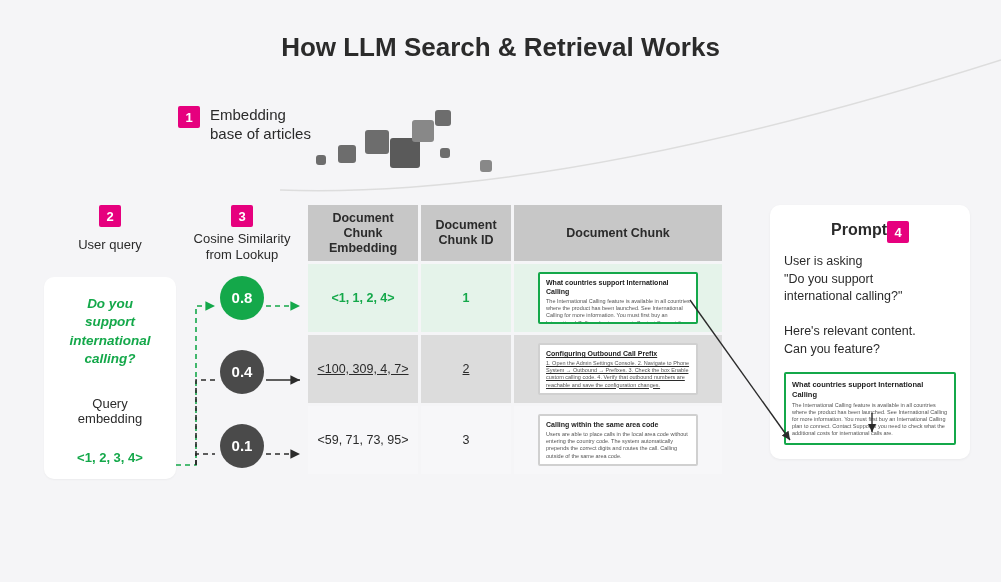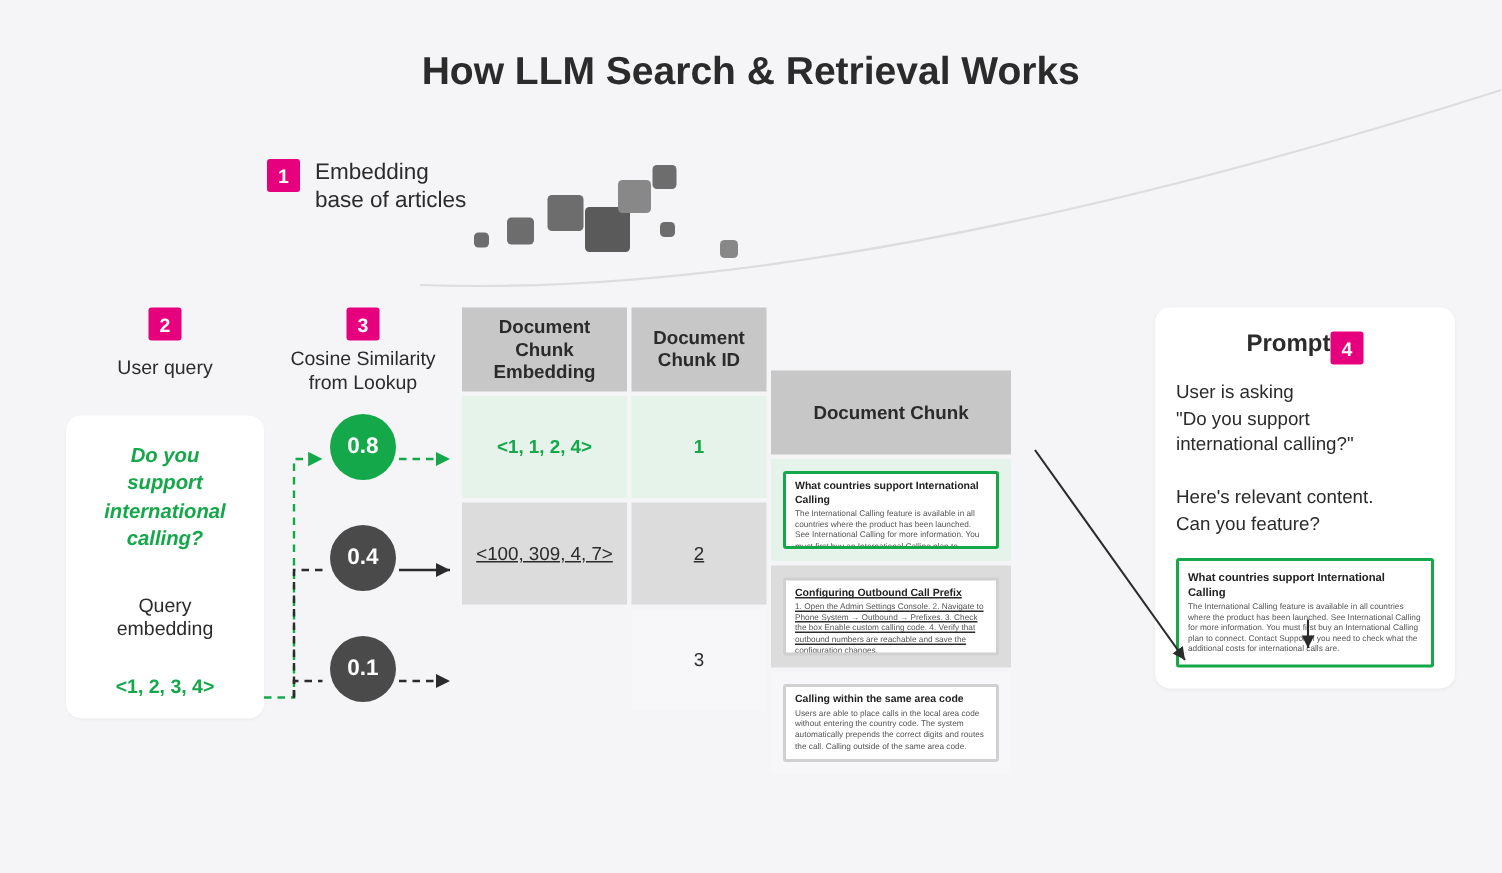--- a/index.html
+++ b/index.html
@@ -96,21 +96,21 @@
     display: flex; align-items: center; justify-content: center;
     font-size: 12.5px; color: #2b2b2b; text-align: center;
     padding: 0 8px;
   }
   .th { background: #c7c7c7; font-weight: 700; height: 56px; line-height: 1.2; }
   .tr1 { background: #e5f3ea; height: 68px; }
   .tr2 { background: #dcdcdc; height: 68px; text-decoration: underline; }
   .tr3 { background: #f7f7f9; height: 68px; }
   .c-emb { width: 110px; }
   .c-id  { width: 90px; }
-  .c-chunk { width: 160px; margin-top: 42px; }
+  .c-chunk { width: 208px; }
   .emb-green { color: #14a84a; font-weight: 700; }
   .doc-card {
     width: 160px; height: 52px; background: #fff;
     border: 2px solid #d0d0d0; border-radius: 2px;
     padding: 4px 6px; font-size: 5.5px; line-height: 1.3; color: #555;
     text-align: left; overflow: hidden;
   }
   .doc-card .dtitle { font-size: 7px; font-weight: 600; color: #222; margin-bottom: 2px; }
   .doc-card.green { border-color: #14a84a; }
 
@@ -203,20 +203,21 @@
     <div class="score gray-bg">0.1</div>
   </div>
 
   <div class="table-wrap">
     <div class="tcol c-emb">
       <div class="tcell th">
           <div><span>Document</span><br><span>Chunk</span><br><span>Embedding</span></div>
         </div>
       <div class="tcell tr1 emb-green">&lt;1, 1, 2, 4&gt;</div>
       <div class="tcell tr2">&lt;100, 309, 4, 7&gt;</div>
+      <div class="tcell tr3">&lt;59, 71, 73, 95&gt;</div>
     </div>
     <div class="tcol c-id">
       <div class="tcell th">
           <div><span>Document</span><br><span>Chunk ID</span></div>
         </div>
       <div class="tcell tr1 emb-green">1</div>
       <div class="tcell tr2">2</div>
       <div class="tcell tr3">3</div>
     </div>
     <div class="tcol c-chunk">

